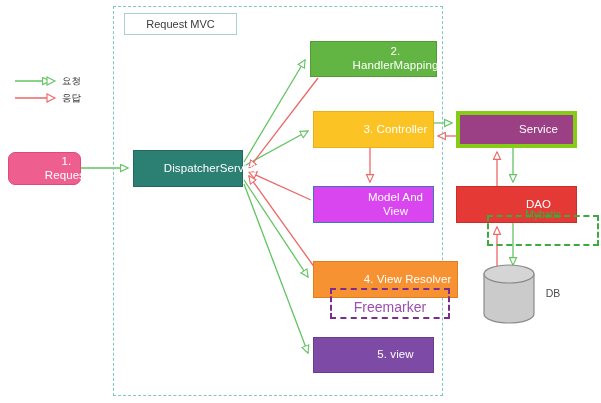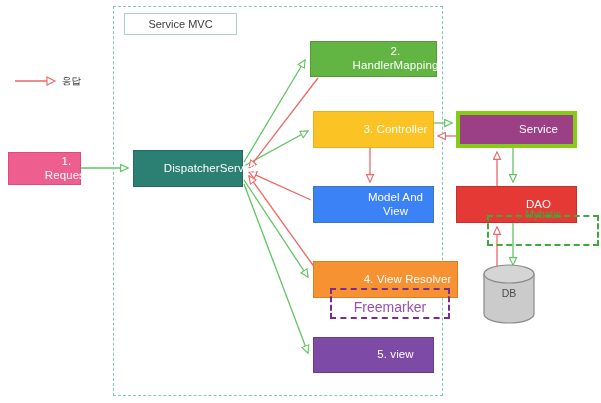--- a/index.html
+++ b/index.html
@@ -37,40 +37,40 @@
     font-size: 11.5px;
     letter-spacing: 0.1px;
     line-height: 1.2;
     z-index: 5;
     padding-left: 44px;
   }
   .node-request {
     left: 8px; top: 152px; width: 73px; height: 33px;
     background: #EE5E8F;
     border: 1px solid #E0497D;
-    border-radius: 0;
+    border-radius: 7px;
   }
   .node-dispatcher {
     left: 133px; top: 150px; width: 110px; height: 37px;
     background: #2B8073;
     border: 1px solid #236A60;
   }
   .node-handlermapping {
     left: 310px; top: 41px; width: 127px; height: 36px;
     background: #62B543;
     border: 1px solid #539A39;
   }
   .node-controller {
     left: 313px; top: 111px; width: 121px; height: 37px;
     background: #FCC324;
     border: 1px solid #E8B11A;
   }
   .node-modelandview {
     left: 313px; top: 186px; width: 121px; height: 37px;
-    background: #3b82f6;
+    background: #d946ef;
     border: 1px solid #3C76BD;
   }
   .node-viewresolver {
     left: 313px; top: 261px; width: 145px; height: 37px;
     background: #F79232;
     border: 1px solid #E07D23;
   }
   .node-view {
     left: 313px; top: 337px; width: 121px; height: 36px;
     background: #7D4BA6;
@@ -139,20 +139,21 @@
     font-size: 10.5px;
     z-index: 7;
   }
   .db-label {
     position: absolute;
     left: 484px; top: 287px; width: 50px;
     text-align: center;
     color: #4a4a4a;
     font-size: 10.5px;
     z-index: 6;
+    padding-left: 44px;
   }
   .legend {
     position: absolute;
     left: 14px; top: 72px; width: 86px; height: 34px;
     z-index: 5;
   }
   .legend-row {
     position: relative;
     height: 17px;
     display: flex;
@@ -165,21 +166,21 @@
     color: #333333;
     line-height: 1;
   }
 </style>
 </head>
 <body>
 
 <div id="canvas">
 
   <div class="spring-boundary"></div>
-  <div class="spring-label">Service MVC</div>
+  <div class="spring-label">Request MVC</div>
 
   <svg id="wires" viewBox="0 0 601 403">
     <defs>
       <marker id="gh" markerWidth="9" markerHeight="9" refX="8" refY="4.5" orient="auto" markerUnits="userSpaceOnUse">
         <path d="M0.6,0.9 L8.2,4.5 L0.6,8.1 Z" fill="#ffffff" stroke="#62C462" stroke-width="1.1"></path>
       </marker>
       <marker id="rh" markerWidth="9" markerHeight="9" refX="8" refY="4.5" orient="auto" markerUnits="userSpaceOnUse">
         <path d="M0.6,0.9 L8.2,4.5 L0.6,8.1 Z" fill="#ffffff" stroke="#EE6666" stroke-width="1.1"></path>
       </marker>
     </defs>
@@ -211,20 +212,27 @@
 
     <g>
       <path d="M484,274 L484,314 A25,9 0 0 0 534,314 L534,274 Z" fill="#CBCBCB" stroke="#8A8A8A" stroke-width="1.2"></path>
       <ellipse cx="509" cy="274" rx="25" ry="9" fill="#D5D5D5" stroke="#8A8A8A" stroke-width="1.2"></ellipse>
     </g>
   </svg>
 
   <div class="legend">
     <div class="legend-row">
       <svg width="46" height="14">
+        <line x1="1" y1="7" x2="36" y2="7" stroke="#62C462" stroke-width="1.4" marker-end="url(#gh)"></line>
+        <path d="M33,3 L41,7 L33,11 Z" fill="#ffffff" stroke="#62C462" stroke-width="1.1"></path>
+      </svg>
+      <span class="legend-text">요청</span>
+    </div>
+    <div class="legend-row">
+      <svg width="46" height="14">
         <line x1="1" y1="7" x2="36" y2="7" stroke="#EE6666" stroke-width="1.4"></line>
         <path d="M33,3 L41,7 L33,11 Z" fill="#ffffff" stroke="#EE6666" stroke-width="1.1"></path>
       </svg>
       <span class="legend-text">응답</span>
     </div>
   </div>
 
   <div class="node node-request">1. Request</div>
   <div class="node node-dispatcher">DispatcherServlet</div>
   <div class="node node-handlermapping">2. HandlerMapping</div>

